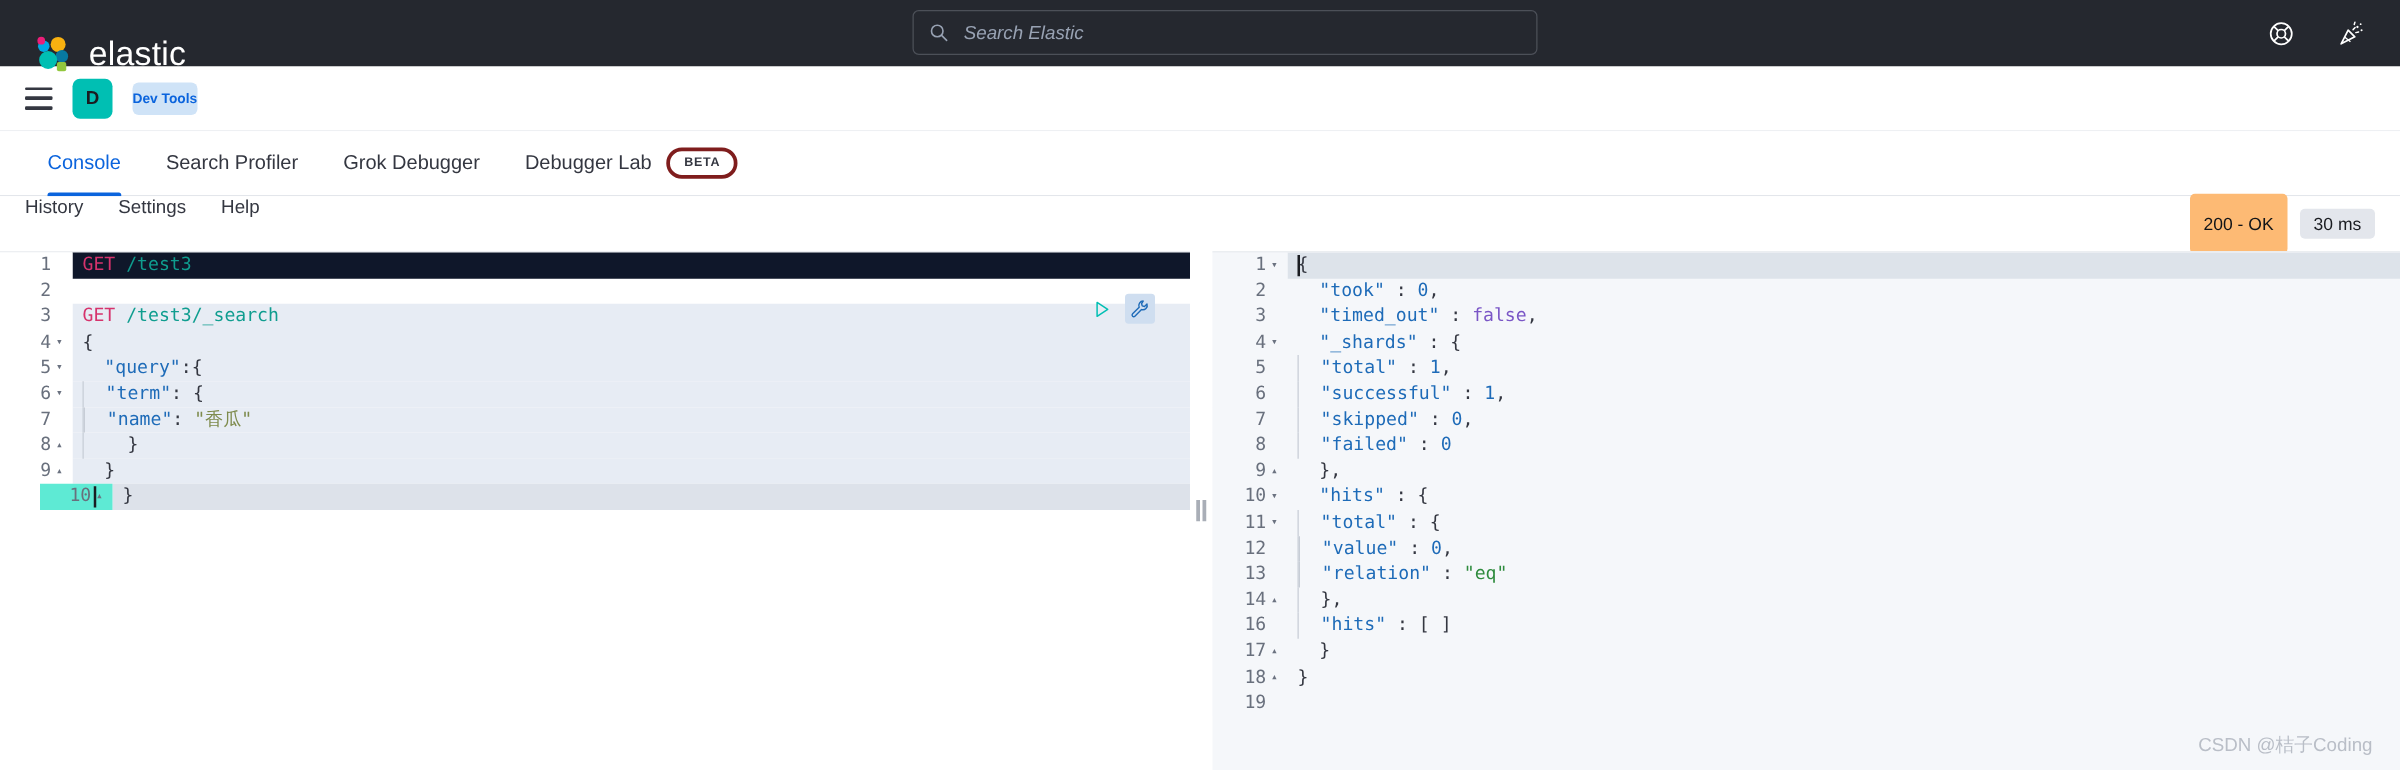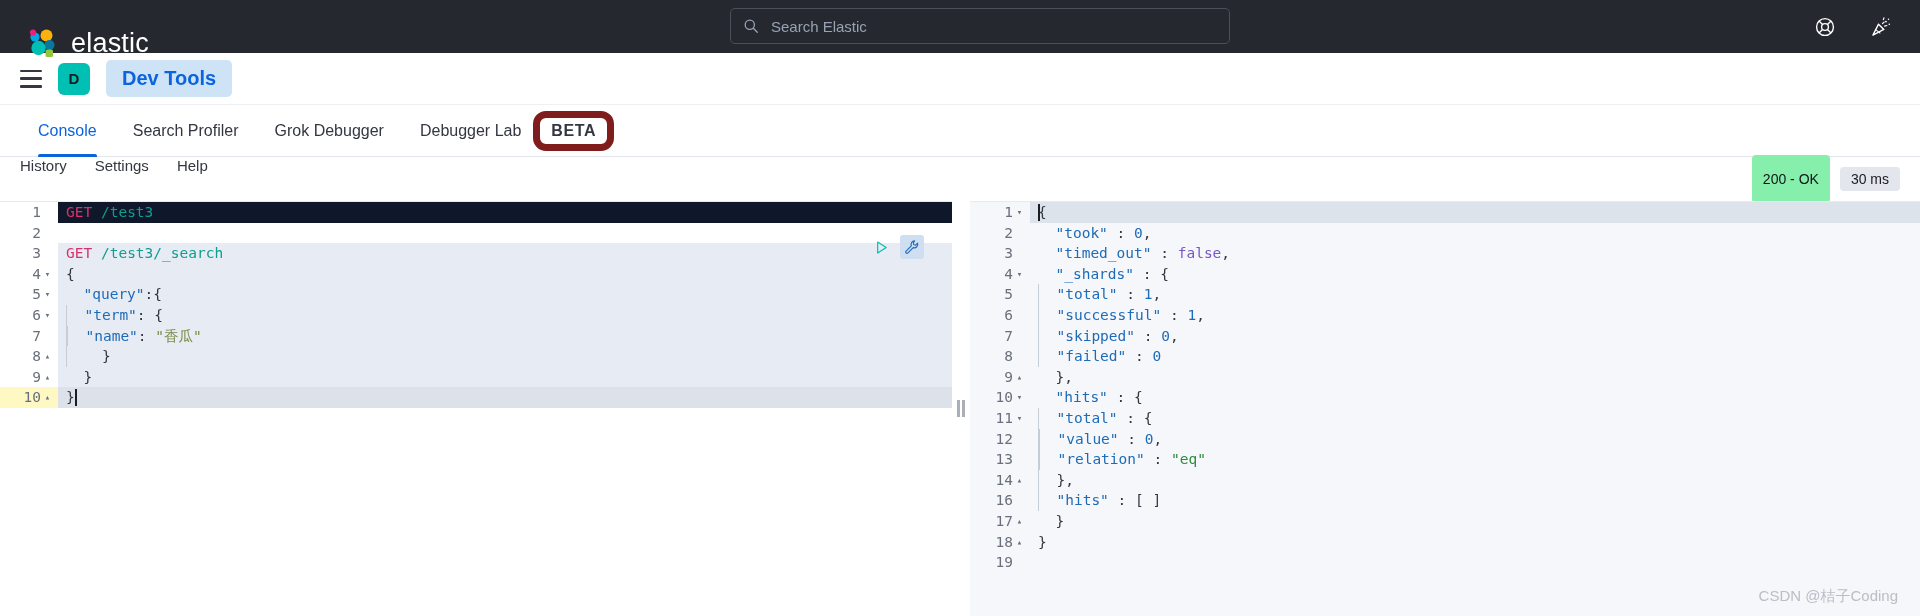--- a/index.html
+++ b/index.html
@@ -30,21 +30,21 @@
   #global-search {
     width: 100%; height: 100%;
     background: #25282f;
     border: 1px solid #4c5058;
     border-radius: 5px;
     display: flex; align-items: center;
     padding-left: 12px;
   }
   #global-search .mag { width: 16px; height: 16px; flex: none; }
   #search-placeholder {
-    color: #98a2b3; font-size: 15px; margin-left: 12px;
+    color: #98a2b3; font-size: 15px; margin-left: 12px; font-style: italic;
   }
   #header-actions {
     position: absolute; right: 28px; top: 0; height: 53px;
     display: flex; align-items: center; gap: 34px;
   }
   .hdr-icon { width: 22px; height: 22px; cursor: pointer; }
 
   
   #app-nav {
     height: 52px; width: 100%;
@@ -56,22 +56,22 @@
   #hamburger { width: 22px; height: 18px; display: flex; flex-direction: column; justify-content: space-between; cursor: pointer; }
   #hamburger span { display: block; height: 2.6px; background: #343741; border-radius: 1px; }
   #avatar {
     width: 32px; height: 32px; border-radius: 6px;
     background: #00bfb3; color: #1a1c21;
     font-size: 15px; font-weight: 600;
     display: flex; align-items: center; justify-content: center;
   }
   #app-badge {
     background: #cfe3f7; color: #0b64dd;
-    font-size: 20px; font-weight: 700;
-    padding: 7px 16px; border-radius: 5px;
+    font-size: 11px; font-weight: 700;
+    padding: 7px 0; border-radius: 5px;
     cursor: pointer;
   }
 
   
   #tabs {
     height: 52px; width: 100%;
     display: flex; align-items: center;
     padding-left: 20px; gap: 0;
     border-bottom: 1px solid #e3e6eb;
     background: #ffffff;
@@ -80,43 +80,43 @@
     height: 52px; display: flex; align-items: center;
     padding: 16px 18px; font-size: 16px; color: #343741;
     cursor: pointer; position: relative; gap: 12px;
   }
   .tab.active { color: #0b64dd; }
   .tab.active::after {
     content: ""; position: absolute; left: 18px; right: 18px; bottom: 0;
     height: 3px; background: #0b64dd; border-radius: 2px 2px 0 0;
   }
   .beta-pill {
-    border: 7px solid #7f1d1d; border-radius: 13px;
-    font-size: 16px; font-weight: 700; letter-spacing: .6px;
+    border: 3px solid #7f1d1d; border-radius: 13px;
+    font-size: 10px; font-weight: 700; letter-spacing: .6px;
     color: #343741; padding: 4px 11px;
   }
 
   
   #subbar {
     height: 44px; width: 100%;
     display: flex; align-items: flex-start;
     padding: 0 20px 0 20px;
     background: #ffffff;
     position: relative;
   }
   .subbar-link {
     font-size: 15px; color: #343741;
     margin-right: 28px; cursor: pointer;
   }
   #status-group {
     position: absolute; right: 20px; top: 0; height: 44px;
     display: flex; align-items: center; gap: 10px;
   }
   #status-ok {
-    background: #86efac; color: #111418;
+    background: #fdba74; color: #111418;
     font-size: 14px; font-weight: 400;
     padding: 16px 11px; border-radius: 4px;
   }
   #status-time {
     background: #e3e6ec; color: #1a1c21;
     font-size: 14px; padding: 4px 11px; border-radius: 4px;
   }
 
   
   #split {
@@ -167,21 +167,21 @@
     vertical-align: top;
   }
   .code {
     flex: 1; padding-left: 8px;
     color: #1a1c21;
   }
   
   .row.tinted .code { background: #0f172a; }
   .row.selected .code { background: #e7ecf4; }
   .row.cursorline .code { background: #dde2ea; }
-  .row.cursorline .gutter { background: #fef9c3; }
+  .row.cursorline .gutter { background: #5eead4; margin-left: 32px; }
   .row.resp-active .code { background: #dde3ea; }
   .row.resp-active .gutter { background: #e4e8ef; }
 
   
   .t-method { color: #d6336c; }
   .t-url    { color: #0f9d8f; }
   .t-key    { color: #1e6bb8; }
   .t-str    { color: #2e8b3d; }
   .t-cjk    { color: #7e8b4c; }
   .t-num    { color: #1e6bb8; }

